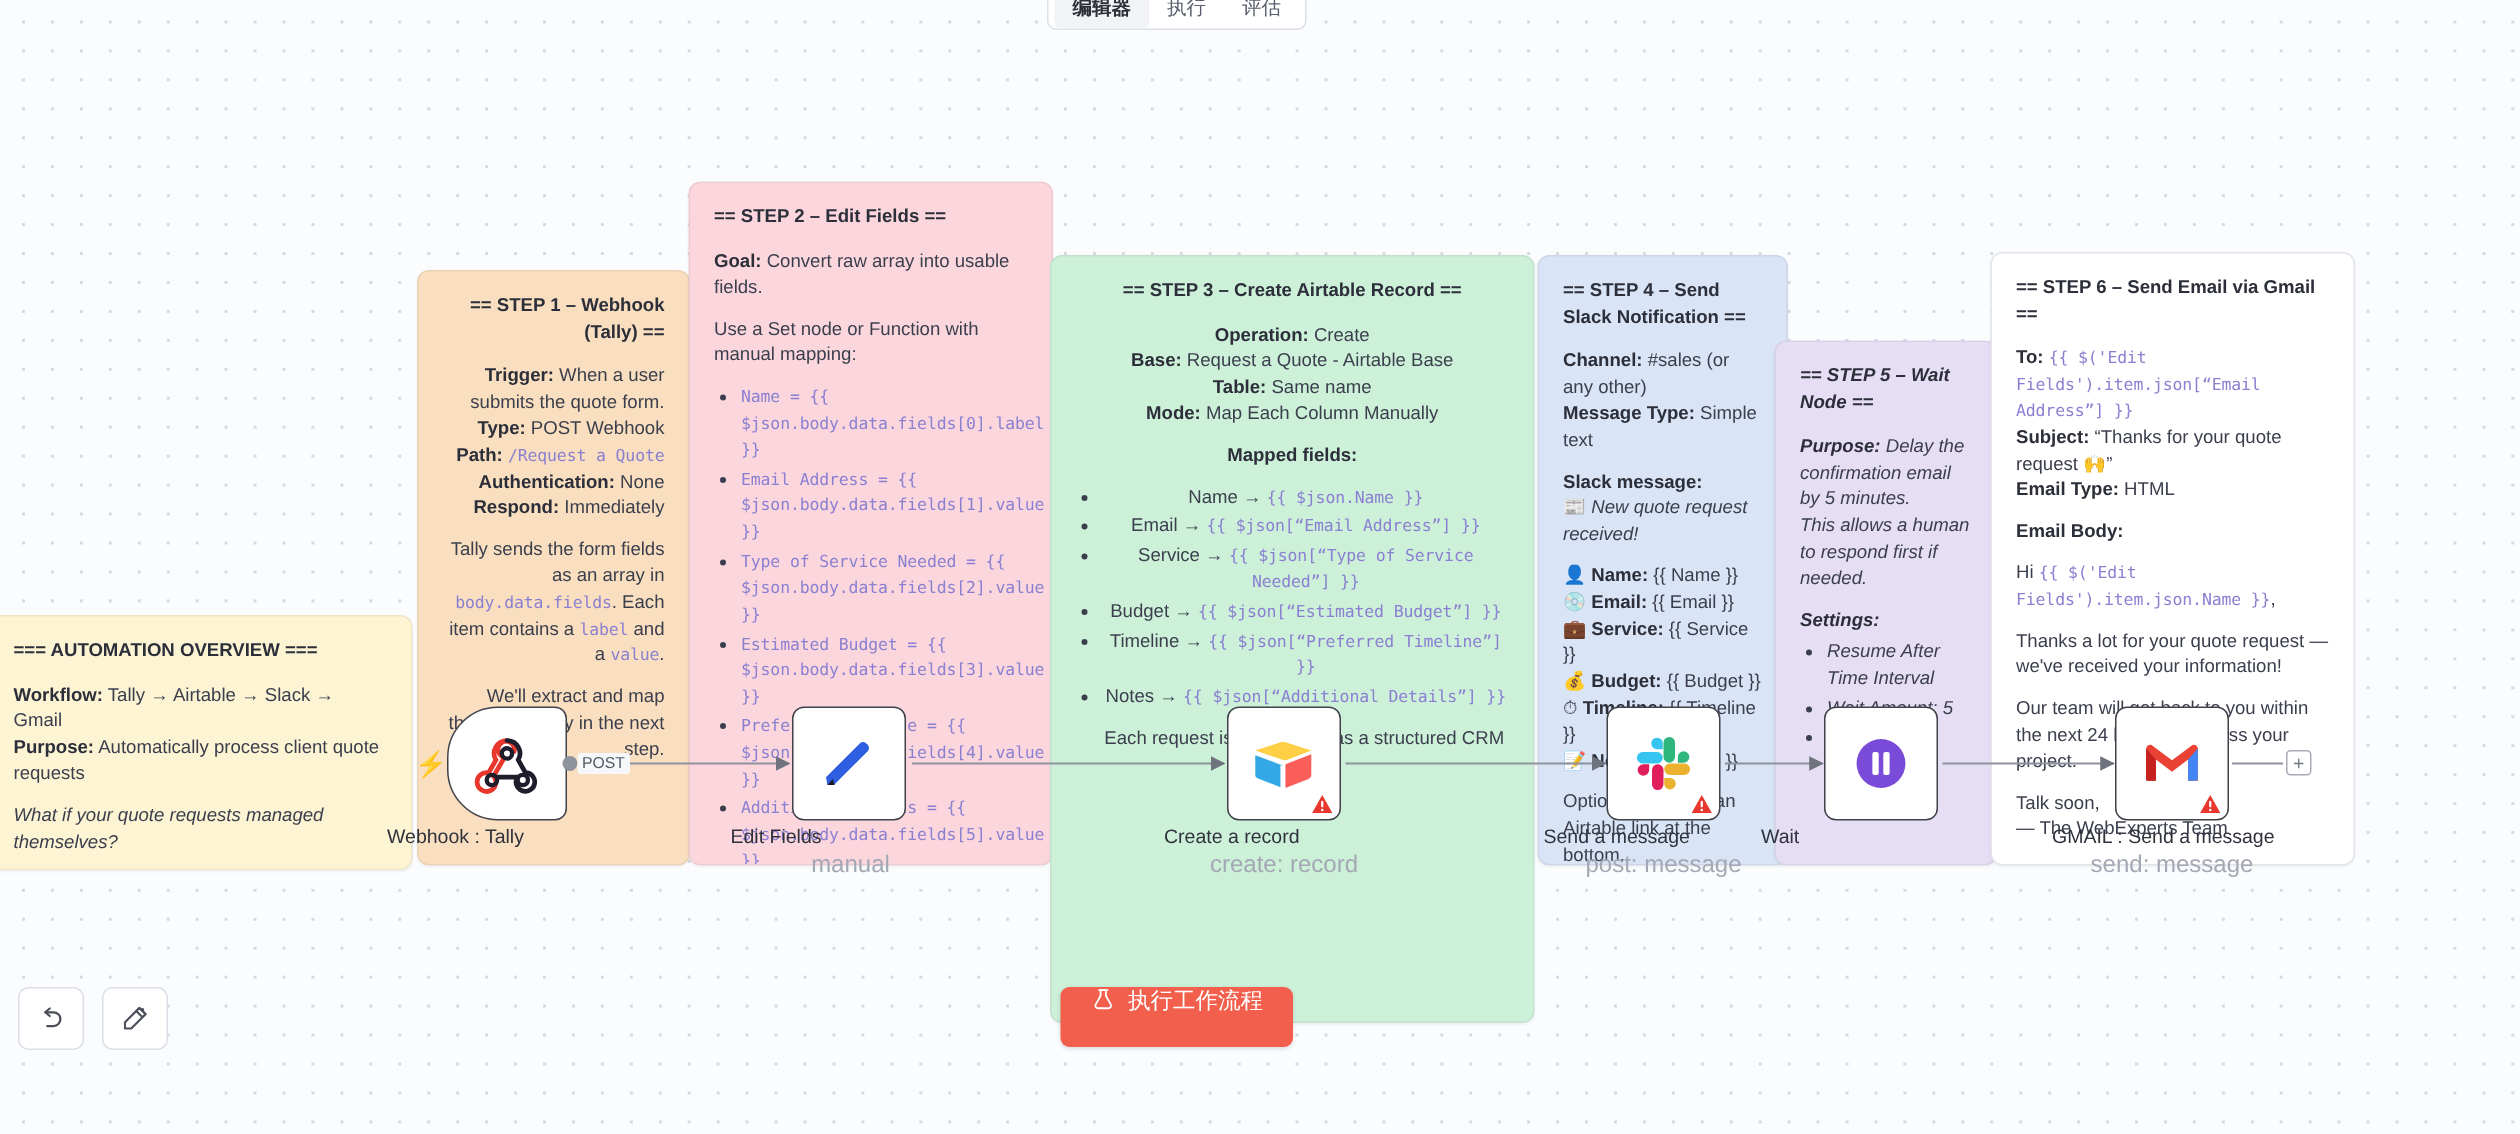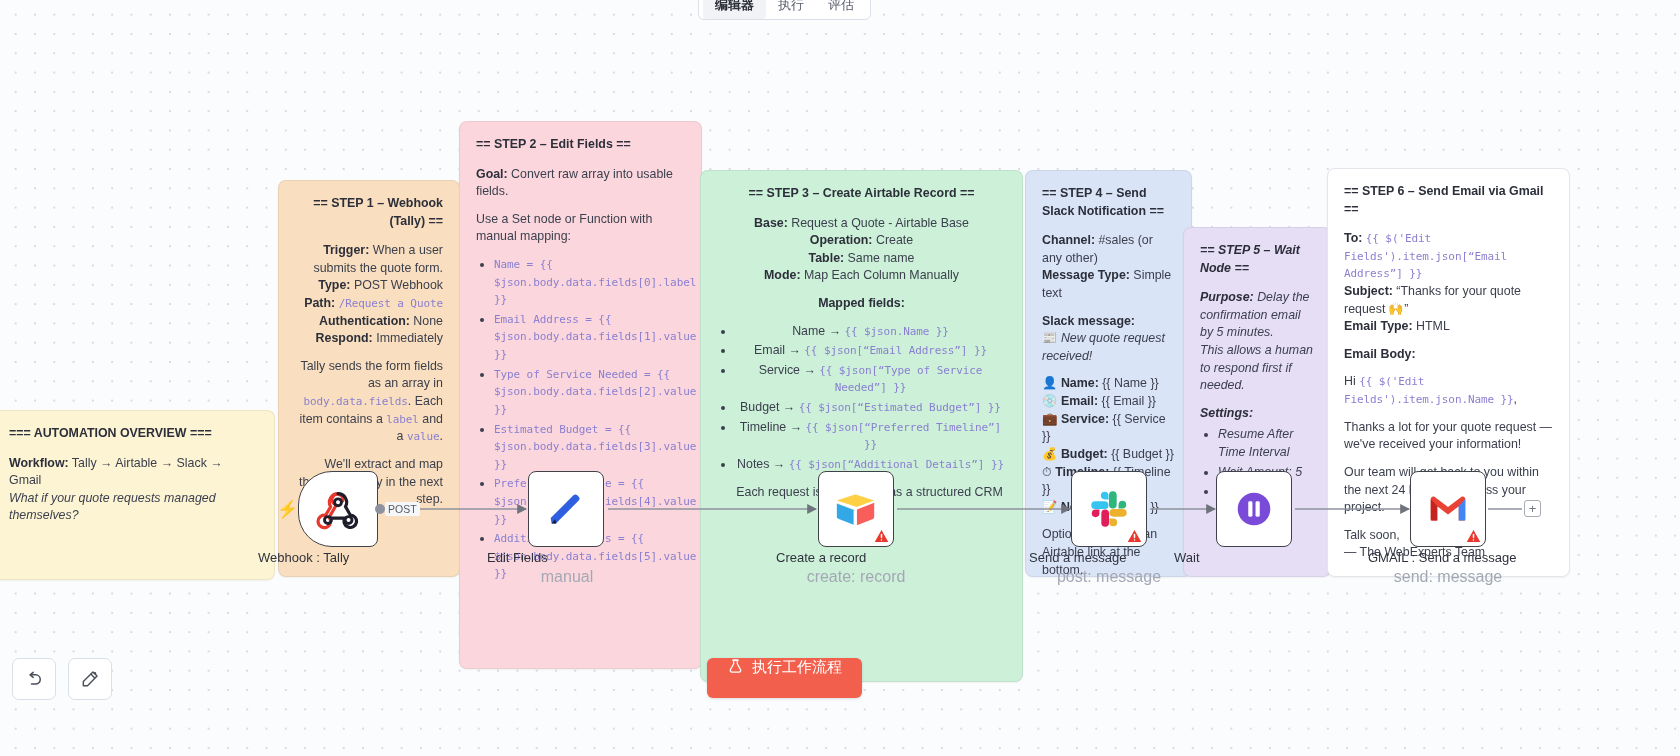--- a/index.html
+++ b/index.html
@@ -67,21 +67,21 @@
   .n-yellow { background: #fdf4d4; }
   .n-orange { background: #f9dfbf; }
   .n-pink   { background: #fbd7dd; }
   .n-green  { background: #cdf0d9; }
   .n-blue   { background: #d9e4f6; }
   .n-purple { background: #e6def5; }
   .n-white  { background: #ffffff; border-color:#e3e5ea; }
 
   #note-overview { left: -8px;  top: 410px;  width: 283px; height: 170px; }
   #note-s1       { left: 278px; top: 180px;  width: 182px; height: 397px; text-align: right; }
-  #note-s2       { left: 459px; top: 121px;  width: 243px; height: 548px; }
+  #note-s2       { left: 459px; top: 121px;  width: 243px; height: 456px; }
   #note-s3       { left: 700px; top: 170px;  width: 323px; height: 512px; text-align: center; }
   #note-s4       { left: 1025px;top: 170px;  width: 167px; height: 407px; }
   #note-s5       { left: 1183px;top: 227px;  width: 148px; height: 350px; font-style: italic; }
   #note-s6       { left: 1327px;top: 168px;  width: 243px; height: 409px; }
 
   
   #edges { position:absolute; inset:0; z-index: 5; pointer-events:none; }
 
   
   .node {
@@ -196,20 +196,21 @@
     <line x1="608" y1="509" x2="816" y2="509" stroke="#8e929d" stroke-width="1.4" marker-end="url(#arrow)"></line>
     <line x1="897" y1="509" x2="1070" y2="509" stroke="#8e929d" stroke-width="1.4" marker-end="url(#arrow)"></line>
     <line x1="1150" y1="509" x2="1215" y2="509" stroke="#8e929d" stroke-width="1.4" marker-end="url(#arrow)"></line>
     <line x1="1295" y1="509" x2="1409" y2="509" stroke="#8e929d" stroke-width="1.4" marker-end="url(#arrow)"></line>
     <line x1="1488" y1="509" x2="1522" y2="509" stroke="#8e929d" stroke-width="1.4"></line>
   </svg>
 
   <div class="note n-yellow" id="note-overview">
     <div class="ttl">=== AUTOMATION OVERVIEW ===</div>
     <p class="tight"><b>Workflow:</b><span> Tally → Airtable → Slack → Gmail</span></p>
+    <p><b>Purpose:</b><span> Automatically process client quote requests</span></p>
     <p><i>What if your quote requests managed themselves?</i></p>
 
   </div>
 
   <div class="note n-orange" id="note-s1">
     <div class="ttl">== STEP 1 – Webhook (Tally) ==</div>
     <p class="tight"><b>Trigger:</b><span> When a user submits the quote form.</span></p>
     <p class="tight"><b>Type:</b><span> POST Webhook</span></p>
     <p class="tight"><b>Path:</b> <span class="mono">/Request a Quote</span></p>
     <p class="tight"><b>Authentication:</b><span> None</span></p>
@@ -228,22 +229,22 @@
       <li><span class="mono">Type of Service Needed = {{</span><br><span class="mono">$json.body.data.fields[2].value }}</span></li>
       <li><span class="mono">Estimated Budget = {{</span><br><span class="mono">$json.body.data.fields[3].value }}</span></li>
       <li><span class="mono">Preferred Timeline = {{</span><br><span class="mono">$json.body.data.fields[4].value }}</span></li>
       <li><span class="mono">Additional Details = {{</span><br><span class="mono">$json.body.data.fields[5].value }}</span></li>
     </ul>
 
   </div>
 
   <div class="note n-green" id="note-s3">
     <div class="ttl">== STEP 3 – Create Airtable Record ==</div>
+    <p class="tight"><b>Operation:</b><span> Create</span></p>
     <p class="tight"><b>Base:</b><span> Request a Quote - Airtable Base</span></p>
-    <p class="tight"><b>Operation:</b><span> Create</span></p>
     <p class="tight"><b>Table:</b><span> Same name</span></p>
     <p><b>Mode:</b><span> Map Each Column Manually</span></p>
     <p><b>Mapped fields:</b></p>
     <ul>
       <li><span>Name → </span><span class="mono">{{ $json.Name }}</span></li>
       <li><span>Email → </span><span class="mono">{{ $json[“Email Address”] }}</span></li>
       <li><span>Service → </span><span class="mono">{{ $json[“Type of Service Needed”] }}</span></li>
       <li><span>Budget → </span><span class="mono">{{ $json[“Estimated Budget”] }}</span></li>
       <li><span>Timeline → </span><span class="mono">{{ $json[“Preferred Timeline”] }}</span></li>
       <li><span>Notes → </span><span class="mono">{{ $json[“Additional Details”] }}</span></li>

